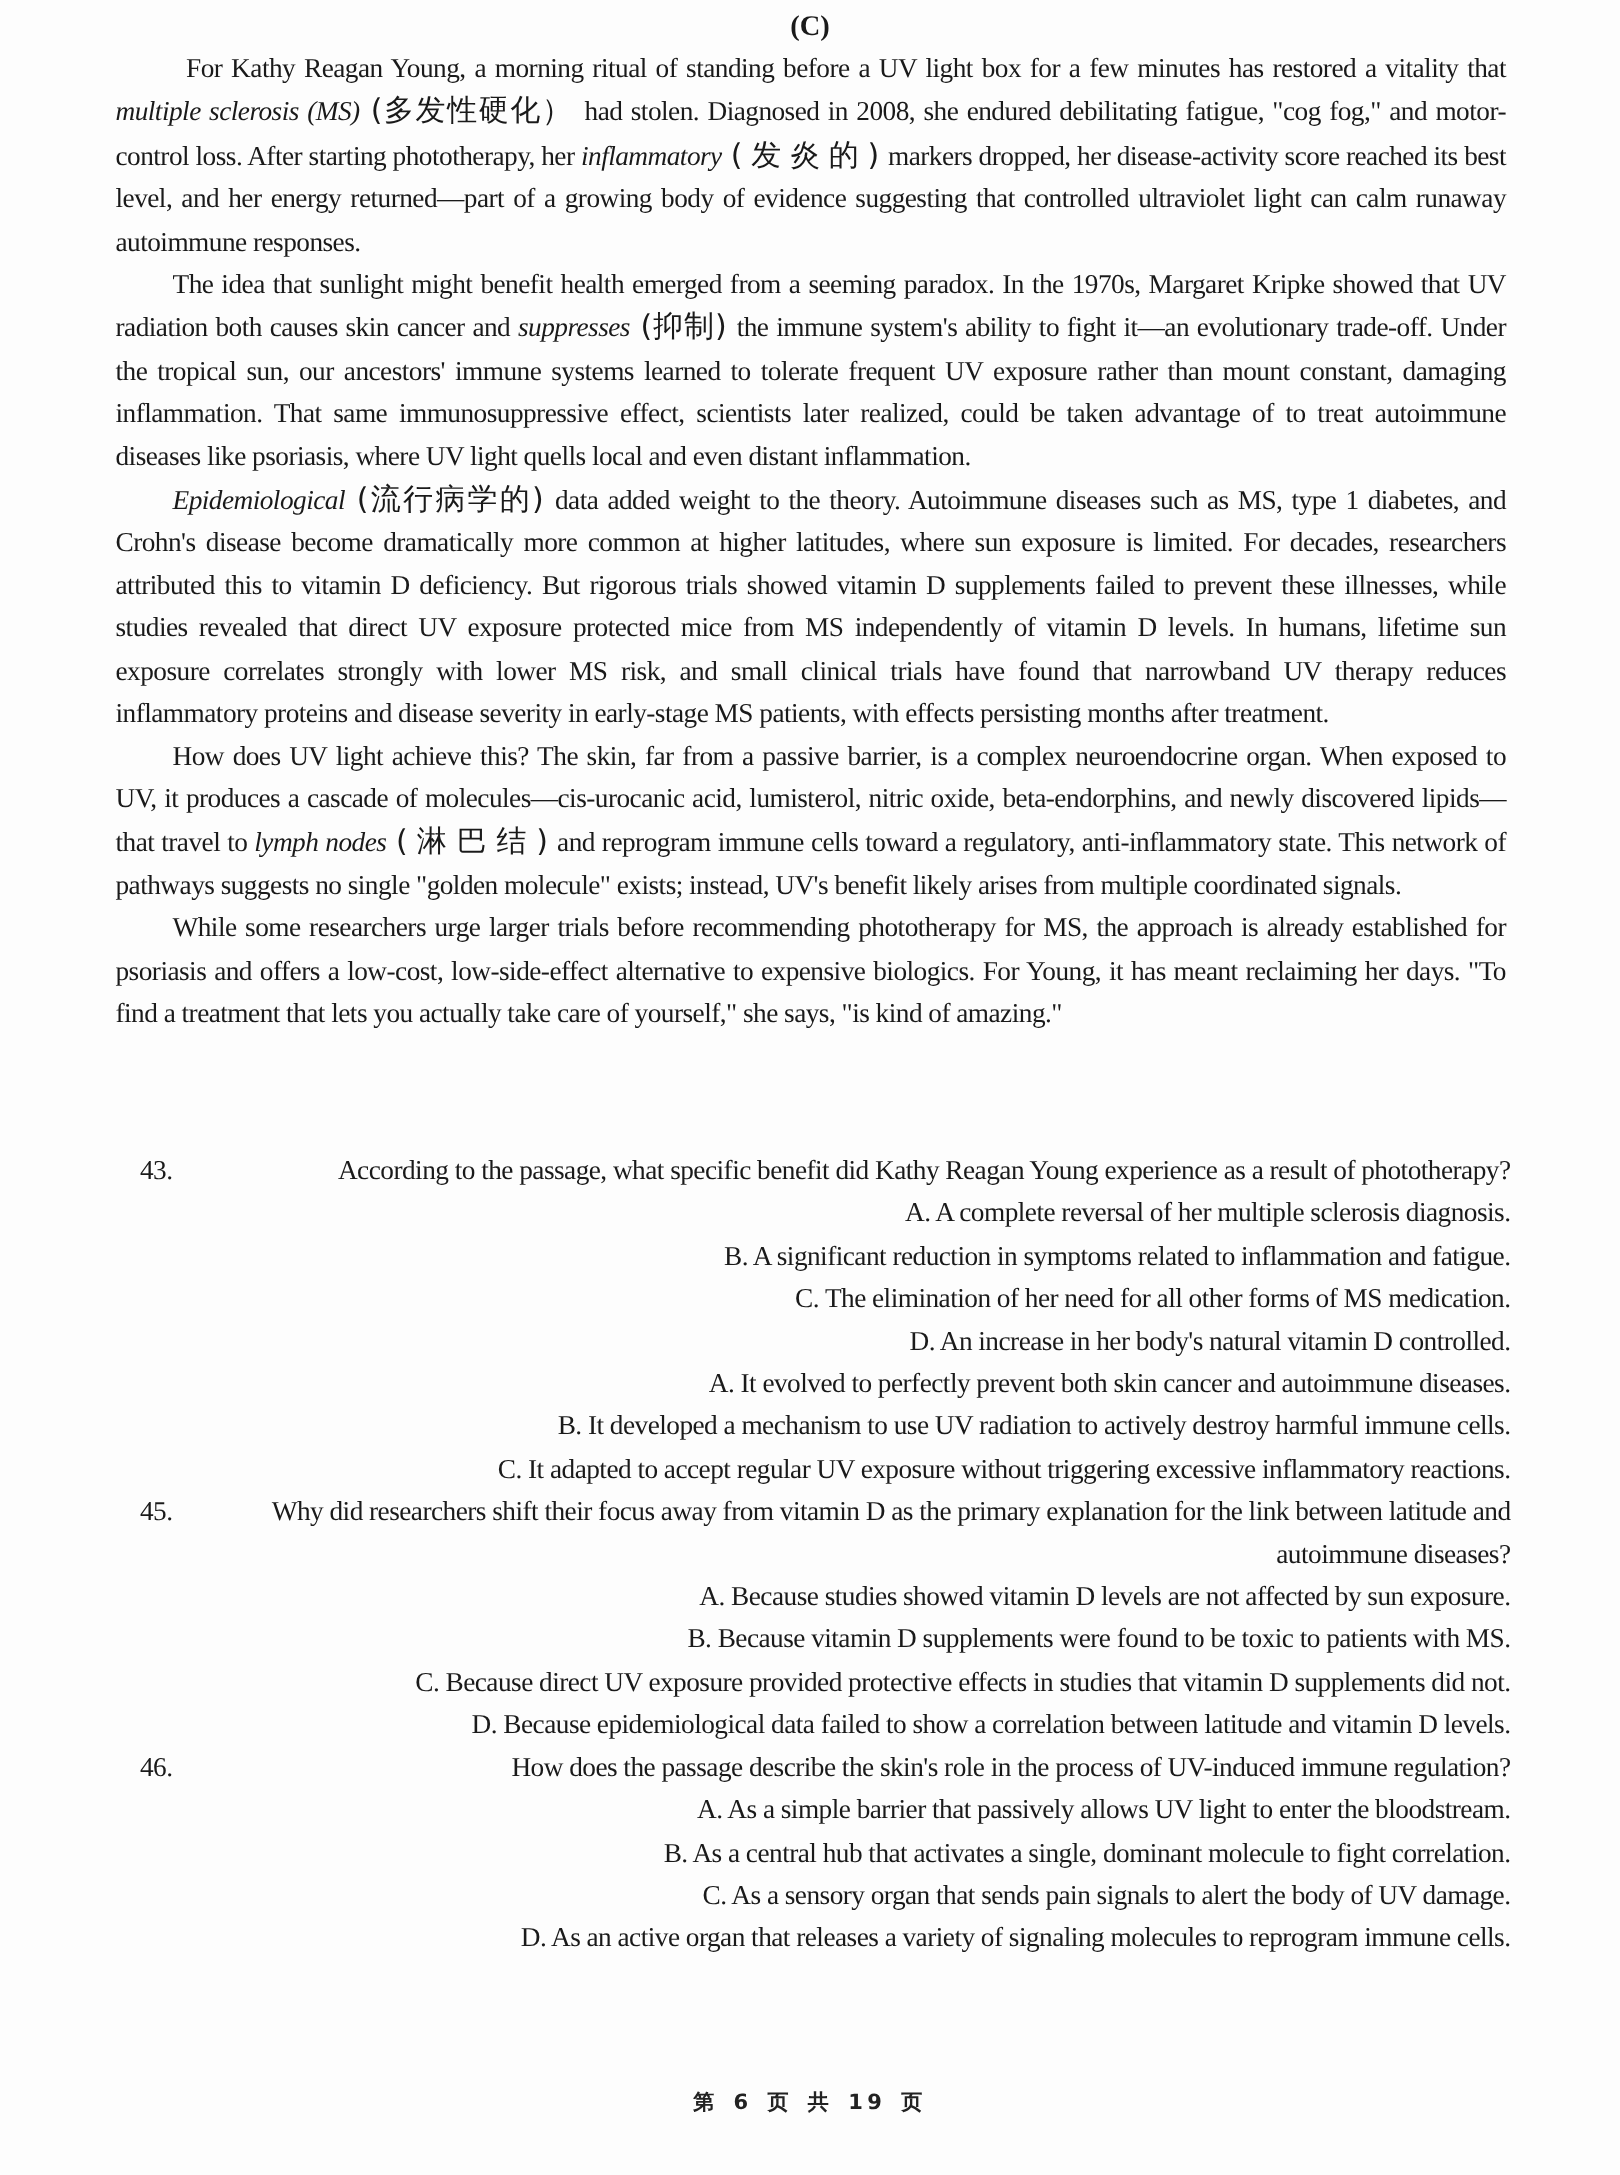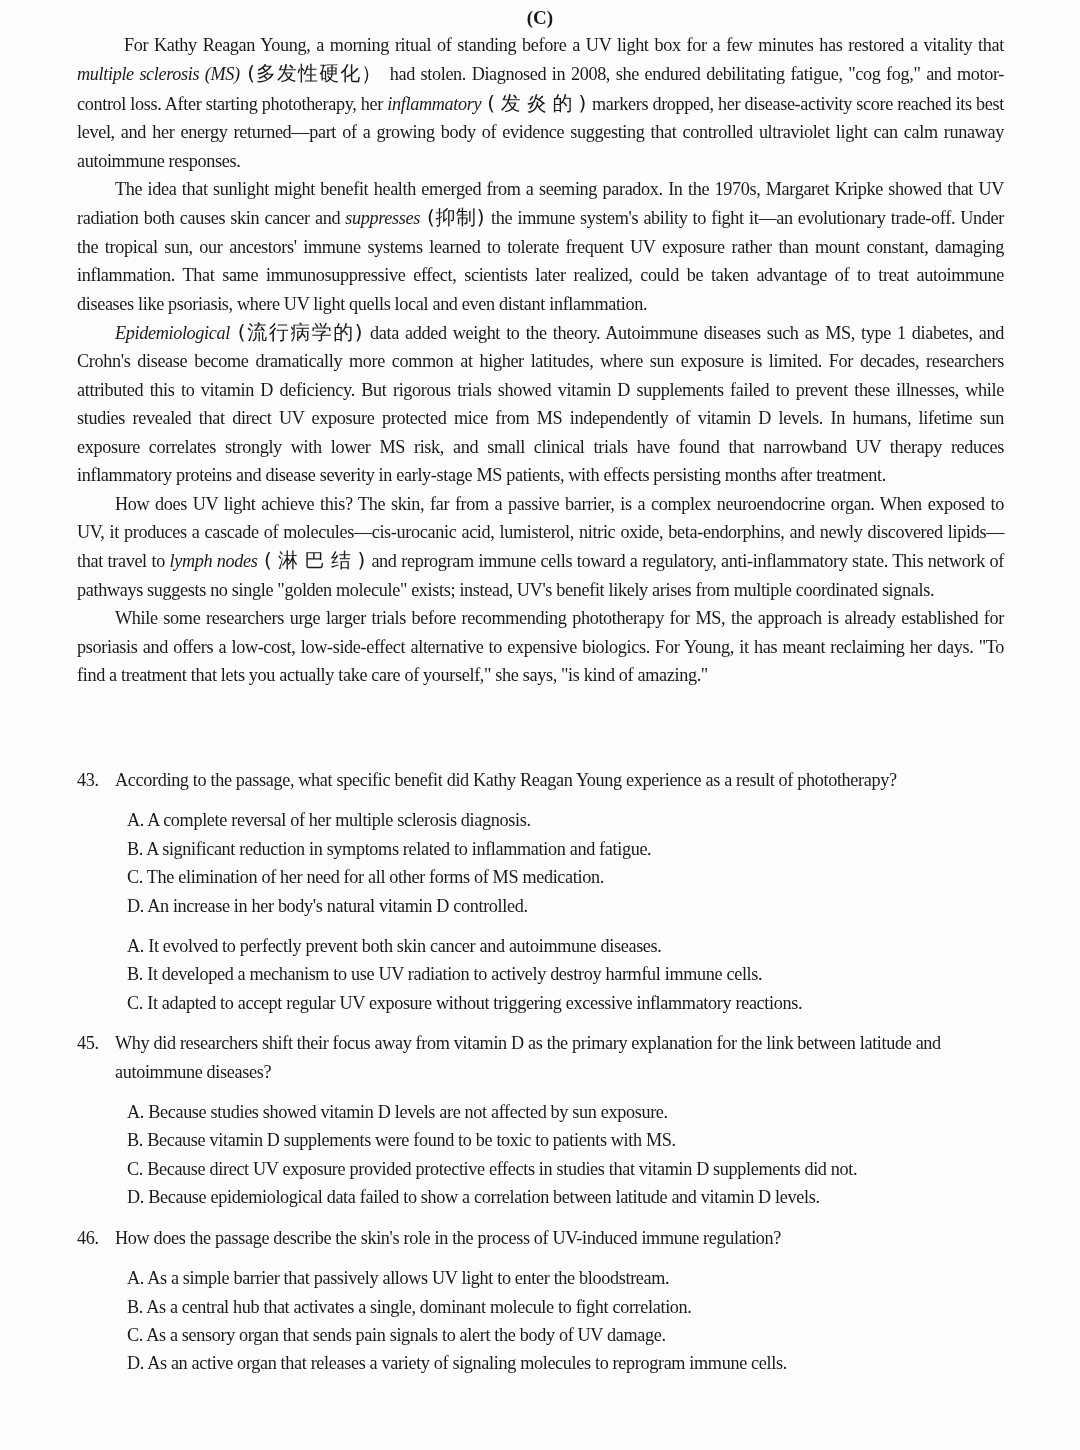--- a/index.html
+++ b/index.html
@@ -57,36 +57,37 @@
       font-style: normal;
     }
     .questions {
       position: absolute;
       left: 77px;
       top: 766px;
       width: 930px;
       font-size: 18.2px;
       line-height: 28.4px;
       letter-spacing: -0.35px;
+      text-align: right;
     }
     .question {
       margin: 0;
     }
     .q-stem {
       display: flex;
     }
     .q-num {
       width: 38px;
       flex: 0 0 38px;
     }
     .q-text {
       flex: 1;
     }
     .options {
-      margin: 12px;
+      margin: 0;
       padding: 0 0 0 38px;
       list-style: none;
     }
     .option {
       cursor: pointer;
     }
     .footer {
       position: absolute;
       top: 1393px;
       left: 0;
@@ -157,13 +158,14 @@
       </div>
       <ul class="options">
         <li class="option">A. As a simple barrier that passively allows UV light to enter the bloodstream.</li>
         <li class="option">B. As a central hub that activates a single, dominant molecule to fight correlation.</li>
         <li class="option">C. As a sensory organ that sends pain signals to alert the body of UV damage.</li>
         <li class="option">D. As an active organ that releases a variety of signaling molecules to reprogram immune cells.</li>
       </ul>
     </div>
   </div>
 
+  <div class="footer">第 6 页 共 19 页</div>
 </div>
 
 </body></html>

